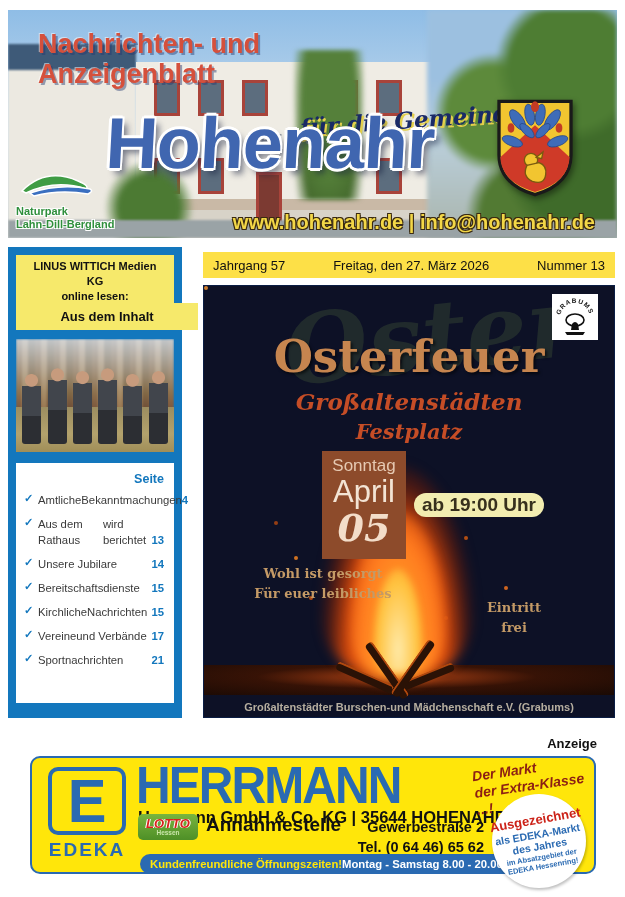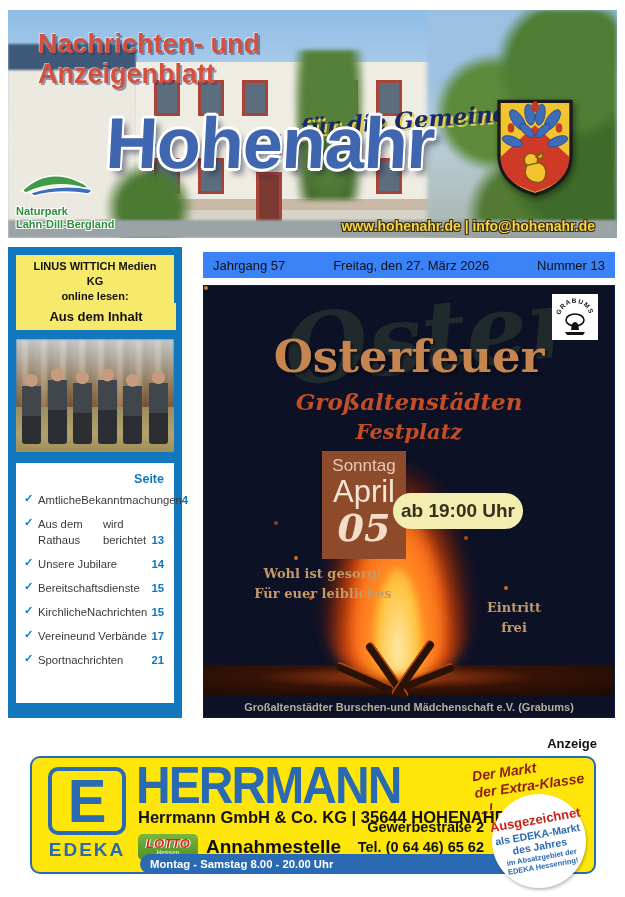--- a/index.html
+++ b/index.html
@@ -38,28 +38,28 @@
                letter-spacing:-1px; transform:skewX(-3deg);
                text-shadow:-2px -2px 0 #fff, 2px -2px 0 #fff, -2px 2px 0 #fff, 2px 2px 0 #fff,
                            0 -3px 0 #fff, 0 3px 0 #fff, -3px 0 0 #fff, 5px 6px 6px rgba(20,30,60,.55); }
   .script-sub { position:absolute; left:292px; top:96px; font-family:"DejaVu Serif", serif; font-style:italic;
                 font-weight:700; font-size:23px; color:#1a2a66; transform:rotate(-4deg);
                 text-shadow:2px 2px 0 #e3cf4b; }
   .crest { position:absolute; left:487px; top:88px; width:80px; height:100px; filter:drop-shadow(2px 3px 3px rgba(0,0,0,.45)); }
   .naturpark { position:absolute; left:8px; bottom:6px; width:120px; }
   .naturpark-text { color:#2f8f3c; font-weight:800; font-size:11px; line-height:1.25;
                     text-shadow:-1px -1px 0 #fff,1px -1px 0 #fff,-1px 1px 0 #fff,1px 1px 0 #fff; }
-  .hdr-web { position:absolute; right:22px; bottom:4px; color:#f3d747; font-weight:800; font-size:14px;
+  .hdr-web { position:absolute; right:22px; bottom:4px; color:#f3d747; font-weight:800; font-size:20px;
              text-shadow:-1px -1px 0 #3a2a10,1px -1px 0 #3a2a10,-1px 1px 0 #3a2a10,1px 1px 0 #3a2a10; }
 
   
   .sidebar { position:absolute; left:8px; top:247px; width:174px; height:471px; background:#1377bd; }
   .yellow-box { position:absolute; left:8px; background:#f6e96b; text-align:center; color:#111; font-weight:800; }
   .wittich { top:8px; width:158px; padding:4px 10px; font-size:11px; line-height:1.35; }
-  .inhalt { top:56px; width:160px; padding:6px 2px; font-size:13px; }
+  .inhalt { top:56px; width:182px; padding:6px 2px; font-size:13px; }
   .group-photo { position:absolute; left:8px; top:92px; width:158px; height:113px; overflow:hidden; }
   .photo-trees { position:absolute; left:0; top:0; width:100%; height:62%;
     background:repeating-linear-gradient(90deg,#6e5d4d 0 6px,#8e7c67 6px 12px,#5f5446 12px 19px),
                linear-gradient(180deg,#cfd5da, #8c7a64); background-blend-mode:overlay; filter:blur(1px); }
   .photo-grass { position:absolute; left:0; bottom:0; width:100%; height:40%;
     background:linear-gradient(180deg,#9c8d60,#b3a26d 60%, #a08e58); filter:blur(.5px); }
   .persons { position:absolute; left:0; bottom:8px; width:100%; display:flex; justify-content:space-evenly; align-items:flex-end; }
   .person { width:19px; height:70px; border-radius:9px 9px 3px 3px;
     background:
       radial-gradient(circle at 50% 9%, #c79b7d 0 6px, rgba(0,0,0,0) 7px),
@@ -67,21 +67,21 @@
   .person:nth-child(2n){ height:76px; } .person:nth-child(3n){ height:73px; }
   .toc-box { position:absolute; left:8px; top:216px; width:158px; height:240px; background:#fff; padding:9px 10px 8px 8px; }
   .toc-seite { text-align:right; color:#1377bd; font-weight:800; font-size:12.5px; margin-bottom:6px; }
   .toc-item { display:flex; margin-bottom:7.5px; font-size:11.3px; color:#3a3a3a; }
   .toc-check { color:#1377bd; font-weight:800; width:14px; flex:0 0 14px; align-self:flex-start; }
   .toc-text { flex:1; display:flex; flex-direction:row; line-height:1.45; }
   .toc-page { align-self:flex-end; color:#1377bd; font-weight:800; line-height:1.45; }
 
   
   .main { position:absolute; left:203px; top:247px; width:412px; }
-  .issue-bar { position:absolute; left:0; top:5px; width:412px; height:26px; background:#3b82f6;
+  .issue-bar { position:absolute; left:0; top:5px; width:412px; height:26px; background:#fde047;
                display:flex; align-items:center; justify-content:space-between; padding:0 10px;
                font-size:13px; color:#111; }
 
   
   .poster { position:absolute; left:0; top:38px; width:412px; height:433px; background:#0d1126;
             border:1px solid #0a1d44; overflow:hidden; }
   .ghost { position:absolute; left:80px; top:-6px; font-family:"DejaVu Serif", serif; font-style:italic;
            font-weight:800; font-size:96px; color:#27332f; opacity:.75; transform:rotate(-6deg); z-index:0; }
   .grabums-logo { position:absolute; right:16px; top:8px; width:46px; height:46px; background:#fff; z-index:2; }
   .poster-title { position:absolute; left:0; top:44px; width:100%; text-align:center; z-index:1;
@@ -89,21 +89,21 @@
                   text-shadow:2px 2px 3px rgba(0,0,0,.6); }
   .poster-sub1 { position:absolute; left:0; top:102px; width:100%; text-align:center; z-index:1;
                  font-family:"DejaVu Serif", serif; font-style:italic; font-weight:800; font-size:23px; color:#c54d26; }
   .poster-sub2 { position:absolute; left:0; top:133px; width:100%; text-align:center; z-index:1;
                  font-family:"DejaVu Serif", serif; font-style:italic; font-weight:800; font-size:21px; color:#c54d26; }
   .date-box { position:absolute; left:118px; top:165px; width:84px; height:108px; background:#8d4b2b; z-index:2;
               text-align:center; }
   .date-day { color:#e6c9b2; font-size:17px; margin-top:5px; }
   .date-month { color:#f3e4d4; font-size:31px; line-height:1.05; }
   .date-num { color:#f3ddc9; font-family:"DejaVu Serif", serif; font-style:italic; font-weight:800; font-size:38px; line-height:1; }
-  .time-pill { position:absolute; left:189px; top:207px; width:130px; height:36px; background:#f2edb0; z-index:3;
+  .time-pill { position:absolute; left:210px; top:207px; width:130px; height:24px; background:#f2edb0; z-index:3;
                border-radius:18px; display:flex; align-items:center; justify-content:center;
                font-size:19px; font-weight:800; color:#37301d; }
   .note-left { position:absolute; left:44px; top:278px; width:150px; text-align:center; z-index:2;
                font-family:"DejaVu Serif", serif; font-weight:700; font-size:13px; color:#c49a66; line-height:1.5; }
   .note-right { position:absolute; left:270px; top:312px; width:80px; text-align:center; z-index:2;
                 font-family:"DejaVu Serif", serif; font-weight:700; font-size:13px; color:#c49a66; line-height:1.5; }
   .ground { position:absolute; left:0; bottom:22px; width:100%; height:30px; z-index:1;
             background:radial-gradient(ellipse at 47% 40%, #7a2d0e 0 60px, rgba(60,20,6,.8) 140px, rgba(26,10,4,.9) 100%),
                        linear-gradient(180deg,#2a1006,#170803); }
   .flame { position:absolute; z-index:1; }
@@ -131,21 +131,21 @@
   .ad { position:absolute; left:30px; top:756px; width:566px; height:118px; background:#ffe60a;
         border:2px solid #2a6ab2; border-radius:10px; overflow:visible; }
   .edeka { position:absolute; left:12px; top:9px; width:86px; text-align:center; }
   .e-box { width:78px; height:68px; border:4px solid #2a6ab2; border-radius:10px; margin:0 auto;
            display:flex; align-items:center; justify-content:center; }
   .e-glyph { color:#2a6ab2; font-weight:800; font-size:58px; line-height:1; transform:scaleY(1.05); }
   .edeka-word { color:#2a6ab2; font-weight:800; font-size:19px; letter-spacing:2px; margin-top:4px; }
   .brand { position:absolute; left:104px; top:-2px; color:#2a6ab2; font-weight:800; font-size:51px;
            letter-spacing:-2px; transform:scaleX(.94); transform-origin:left; white-space:nowrap; }
   .company { position:absolute; left:106px; top:50px; color:#111; font-weight:800; font-size:16.5px; white-space:nowrap; }
-  .lotto-row { position:absolute; left:106px; top:76px; display:flex; align-items:center; }
+  .lotto-row { position:absolute; left:106px; top:56px; display:flex; }
   .lotto-box { width:60px; height:26px; border-radius:5px; background:linear-gradient(180deg,#79b53e,#4e8f27);
                text-align:center; line-height:1; padding-top:3px; }
   .lotto-word { color:#d8231e; font-weight:800; font-style:italic; font-size:13px;
                 text-shadow:-1px 0 0 #fff,1px 0 0 #fff; }
   .lotto-sub { color:#c9e6aa; font-size:6.5px; font-weight:700; }
   .annahme { color:#111; font-weight:800; font-size:19px; margin-left:8px; }
   .ad-right { position:absolute; right:110px; top:60px; text-align:right; color:#111; font-weight:800;
               font-size:14.5px; line-height:1.35; }
   .hours-pill { position:absolute; left:108px; top:96px; width:368px; height:20px; background:#2a6ab2; border-radius:10px;
                 display:flex; align-items:center; justify-content:space-between; padding:0 10px; white-space:nowrap; }
@@ -388,20 +388,21 @@
       </div>
       <div class="annahme">Annahmestelle</div>
     </div>
 
     <div class="ad-right">
       <div>Gewerbestraße 2</div>
       <div>Tel. (0 64 46) 65 62</div>
     </div>
 
     <div class="hours-pill">
+      <span class="hours-label">Kundenfreundliche Öffnungszeiten!</span>
       <span class="hours-value">Montag - Samstag 8.00 - 20.00 Uhr</span>
     </div>
 
     <div class="slogan">
       <div>Der Markt</div>
       <div>der Extra-Klasse ...!</div>
     </div>
 
     <div class="badge">
       <div class="badge-inner">

